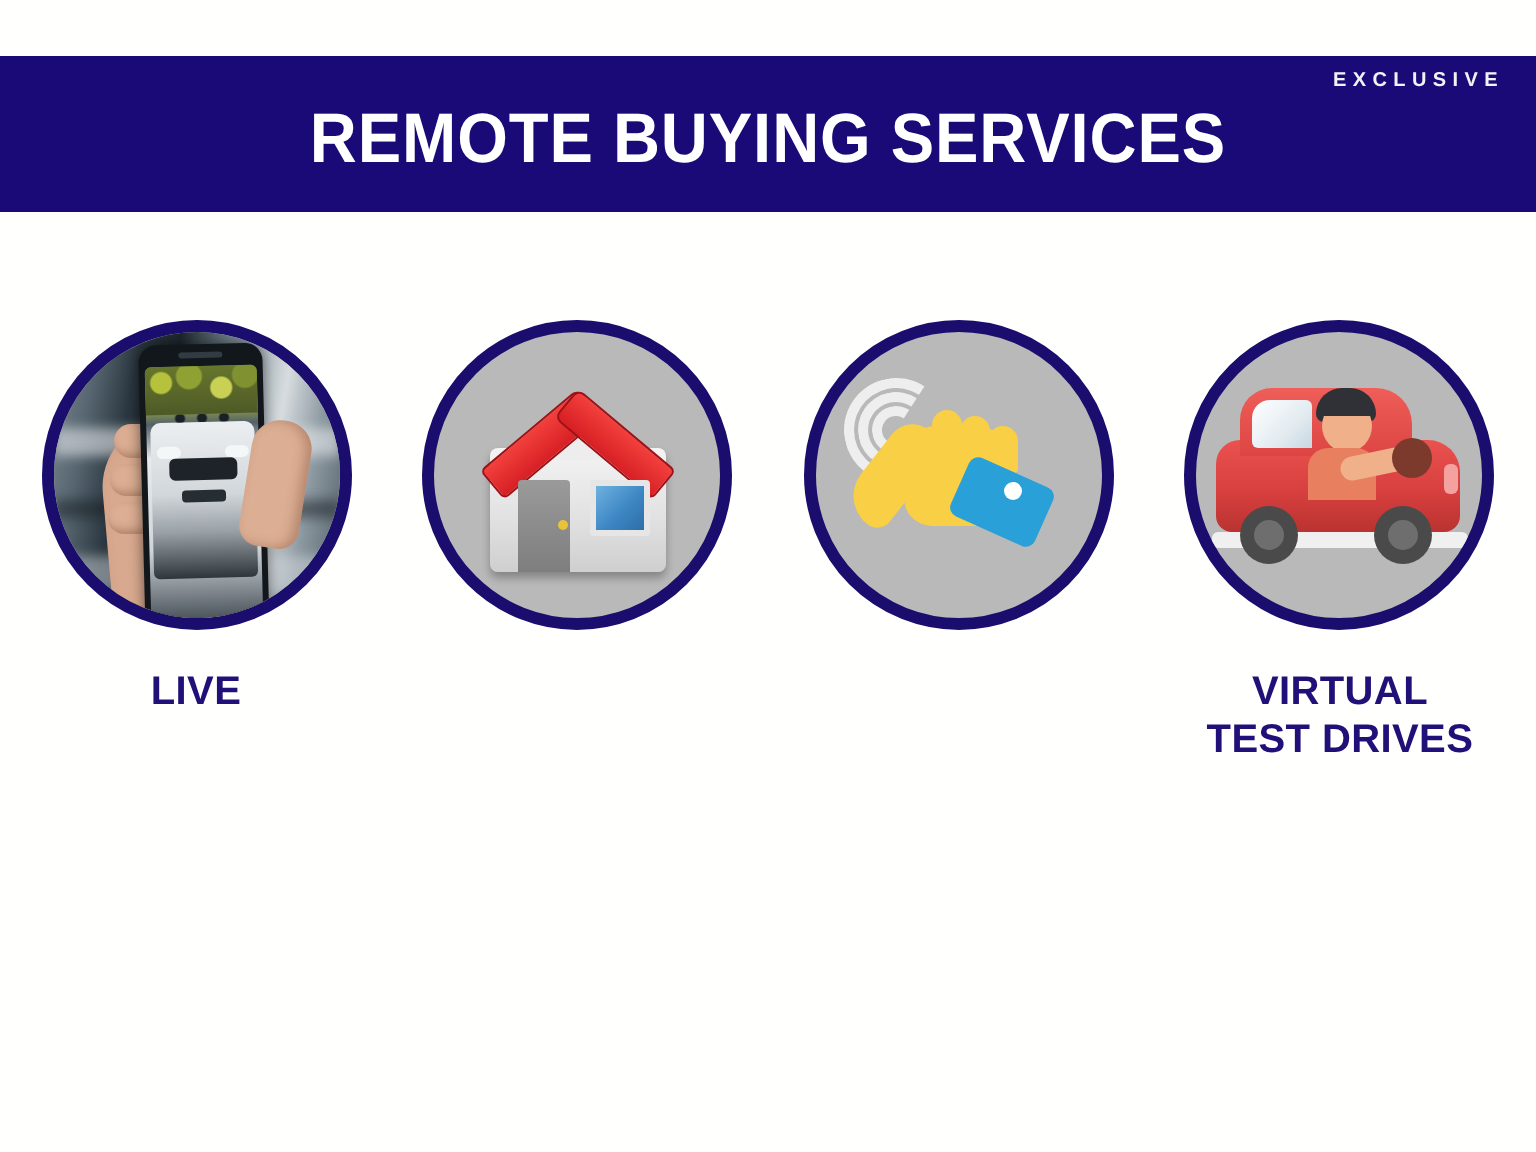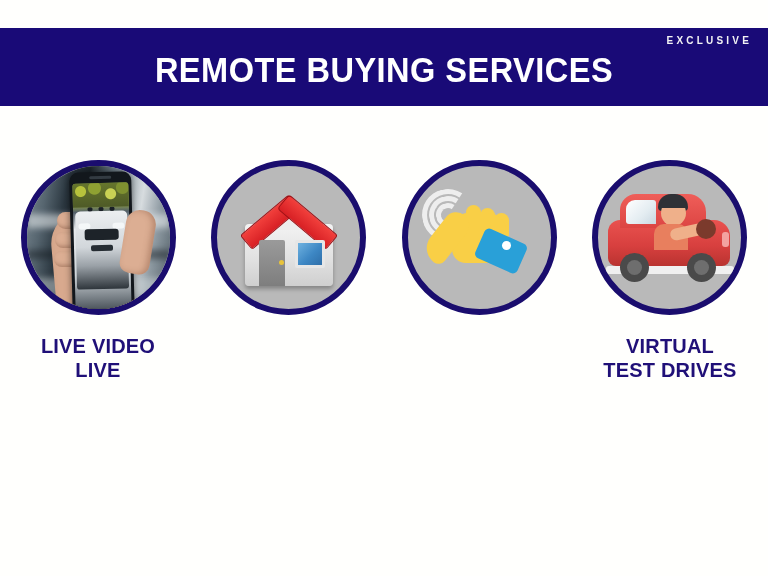--- a/index.html
+++ b/index.html
@@ -560,21 +560,20 @@
               <div class="scr-lamp left"></div>
               <div class="scr-lamp right"></div>
               <div class="scr-grille"></div>
               <div class="scr-grille2"></div>
             </div>
           </div>
           <div class="thumb"></div>
         </div>
       </div>
       <div class="service-label">
-        <span>LIVE VIDEO</span>
         <span class="l2">LIVE</span>
       </div>
     </div>
 
     <div class="service">
       <div class="circle">
         <div class="house">
           <div class="house-body"></div>
           <div class="house-gable"></div>
           <div class="roof-left"></div>

